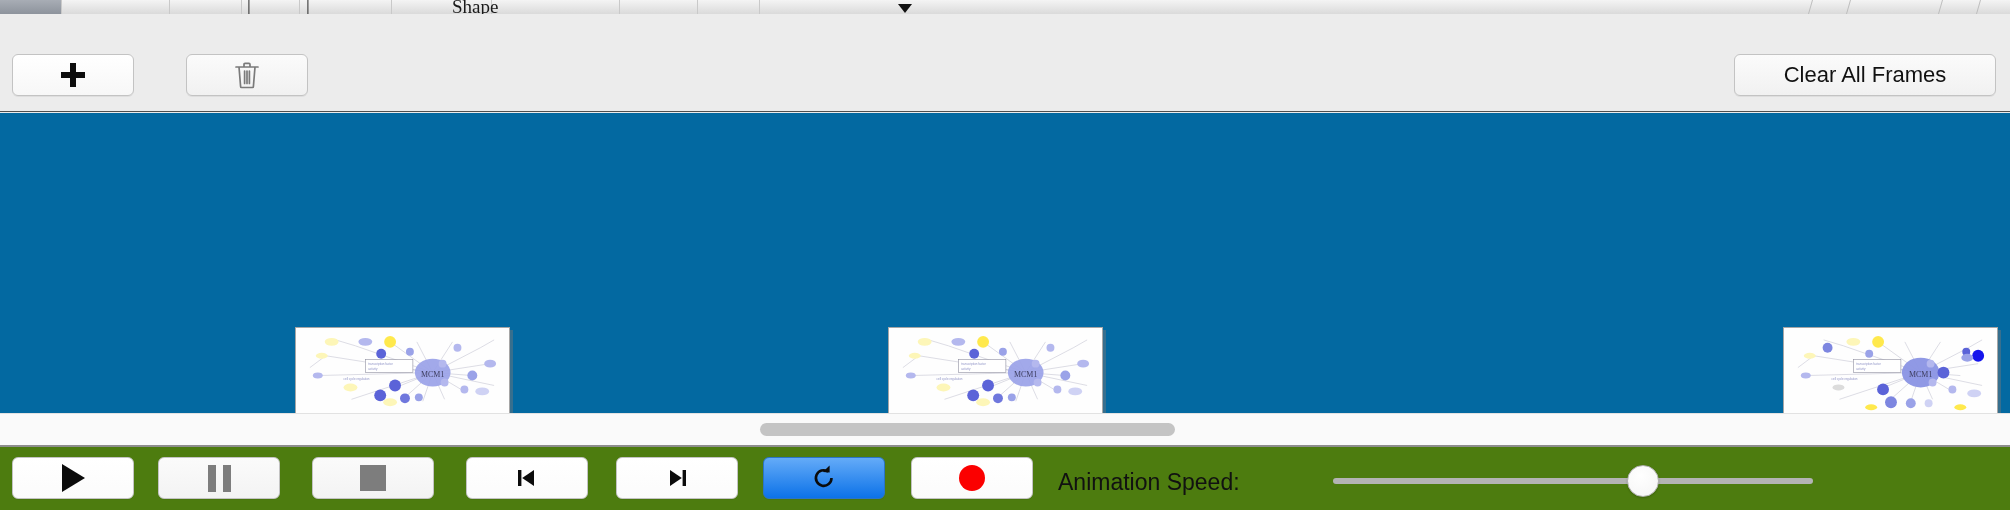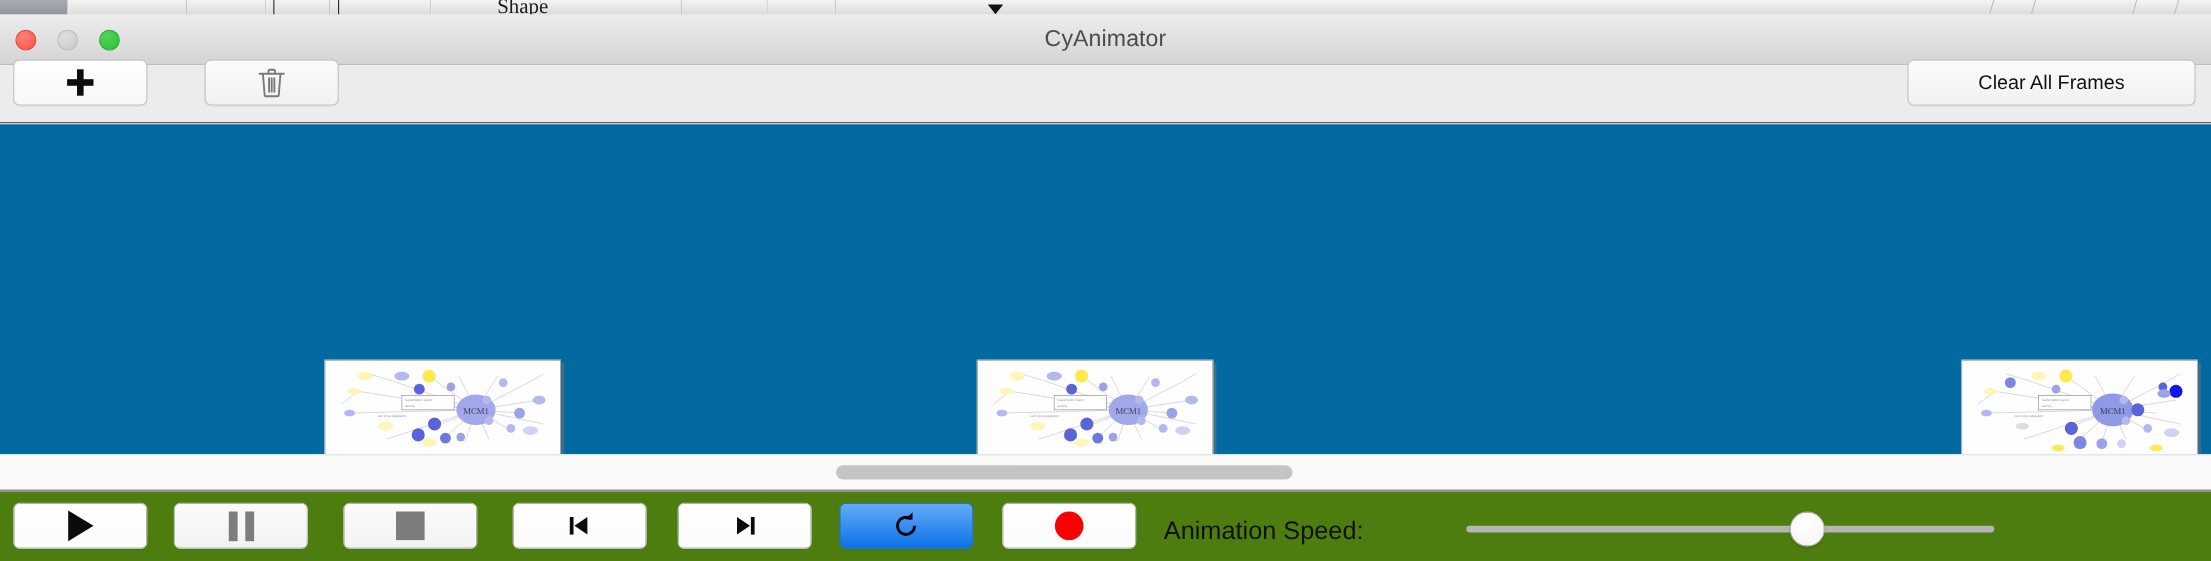--- a/index.html
+++ b/index.html
@@ -99,21 +99,21 @@
     background: linear-gradient(#ffffff, #f7f7f7);
     display: flex;
     align-items: center;
     justify-content: center;
     box-shadow: 0 1px 0 rgba(0,0,0,.06);
   }
   .btn.flat { background: linear-gradient(#fbfbfb, #f1f1f1); }
   .btn-add    { left: 12px;  top: 54px; width: 122px; height: 42px; }
   .btn-delete { left: 186px; top: 54px; width: 122px; height: 42px; }
   .btn-clear  { left: 1734px; top: 54px; width: 262px; height: 42px; }
-  .btn-clear-label { font-size: 18px; color: #111; }
+  .btn-clear-label { font-size: 22px; color: #111; }
 
   .ic-plus { position: relative; width: 24px; height: 24px; }
   .ic-plus::before, .ic-plus::after {
     content: ""; position: absolute; background: #0d0d0d;
   }
   .ic-plus::before { left: 9px; top: 0; width: 6px; height: 24px; }
   .ic-plus::after  { left: 0; top: 9px; width: 24px; height: 6px; }
 
   .ic-trash { width: 26px; height: 28px; }
 
@@ -239,26 +239,20 @@
     <div class="bg-text" style="left:247px;">|</div>
     <div class="bg-text" style="left:306px;">|</div>
     <div class="bg-text" style="left:452px;">Shape</div>
     <div class="bg-caret" style="left:898px;"></div>
     <div class="bg-slant" style="left:1810px;"></div>
     <div class="bg-slant" style="left:1848px;"></div>
     <div class="bg-slant" style="left:1940px;"></div>
     <div class="bg-slant" style="left:1978px;"></div>
   </div>
 
-  <div class="titlebar">
-    <div class="traffic close"></div>
-    <div class="traffic min"></div>
-    <div class="traffic max"></div>
-    <div class="title-text">CyAnimator</div>
-  </div>
 
   <div class="toolbar"></div>
 
   <div class="btn btn-add">
     <span class="ic-plus"></span>
   </div>
 
   <div class="btn flat btn-delete">
     <svg class="ic-trash" viewBox="0 0 26 28">
       <path d="M2 6 h22 M5 6 l1.6 19.5 a1 1 0 0 0 1 1 h10.8 a1 1 0 0 0 1 -1 L21 6

